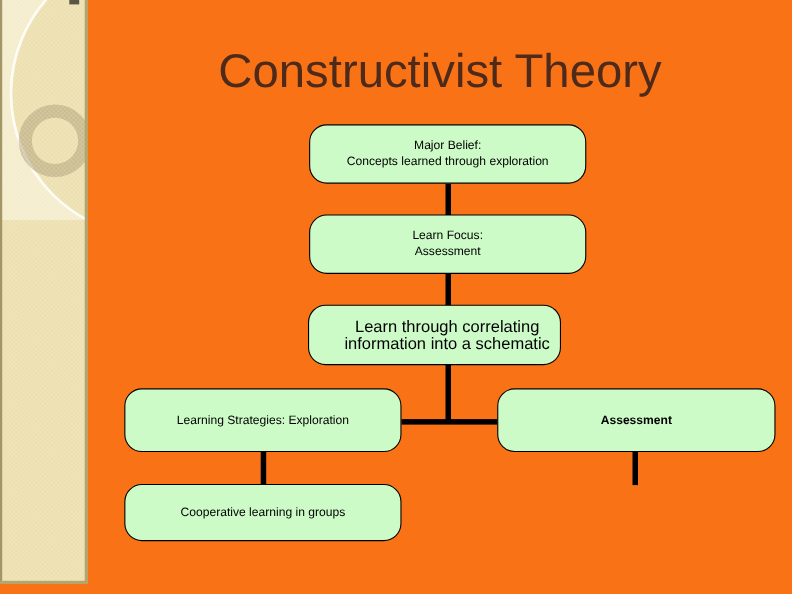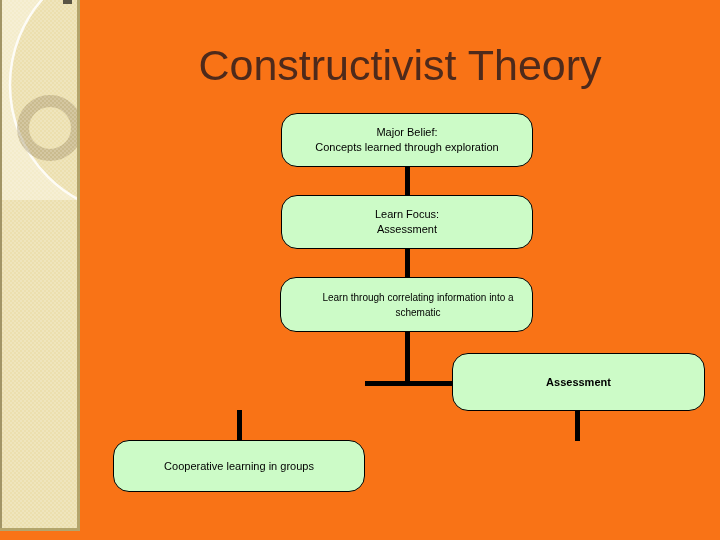--- a/index.html
+++ b/index.html
@@ -39,21 +39,21 @@
     align-items:center;
     justify-content:center;
     text-align:center;
     color:#000000;
     font-size:11px;
     line-height:15px;
     padding:2px 6px;
   }
   .node-major-belief        { left:281px; top:113px; width:252px; height:54px; }
   .node-main-focus          { left:281px; top:195px; width:252px; height:54px; }
-  .node-schematic           { left:280px; top:277px; width:253px; height:55px; font-size:10px;padding-left:29px; }
+  .node-schematic           { left:280px; top:277px; width:230px; height:55px; font-size:15px;padding-left:29px; }
   .node-learning-strategies { left:113px; top:353px; width:252px; height:58px; }
   .node-cooperative         { left:113px; top:440px; width:252px; height:52px; }
   .node-assessment          { left:452px; top:353px; width:253px; height:58px;font-weight:bold; }
   .node-innovative          { left:452px; top:438px; width:253px; height:54px;
                               font-size:8px; font-weight:bold; letter-spacing:-0.2px;
                               white-space:nowrap; }
 
   
   .connector { position:absolute; background:#000000; }
   .conn-v1 { left:405px; top:167px; width:5px; height:29px; }
@@ -116,20 +116,23 @@
 
   <div class="node node-main-focus">
     <div>Learn Focus:</div>
     <div>Assessment</div>
   </div>
 
   <div class="node node-schematic">
     <div>Learn through correlating information into a schematic</div>
   </div>
 
+  <div class="node node-learning-strategies">
+    <div>Learning Strategies: Exploration</div>
+  </div>
 
   <div class="node node-cooperative">
     <div>Cooperative learning in groups</div>
   </div>
 
   <div class="node node-assessment">
     <div>Assessment</div>
   </div>
 
 

